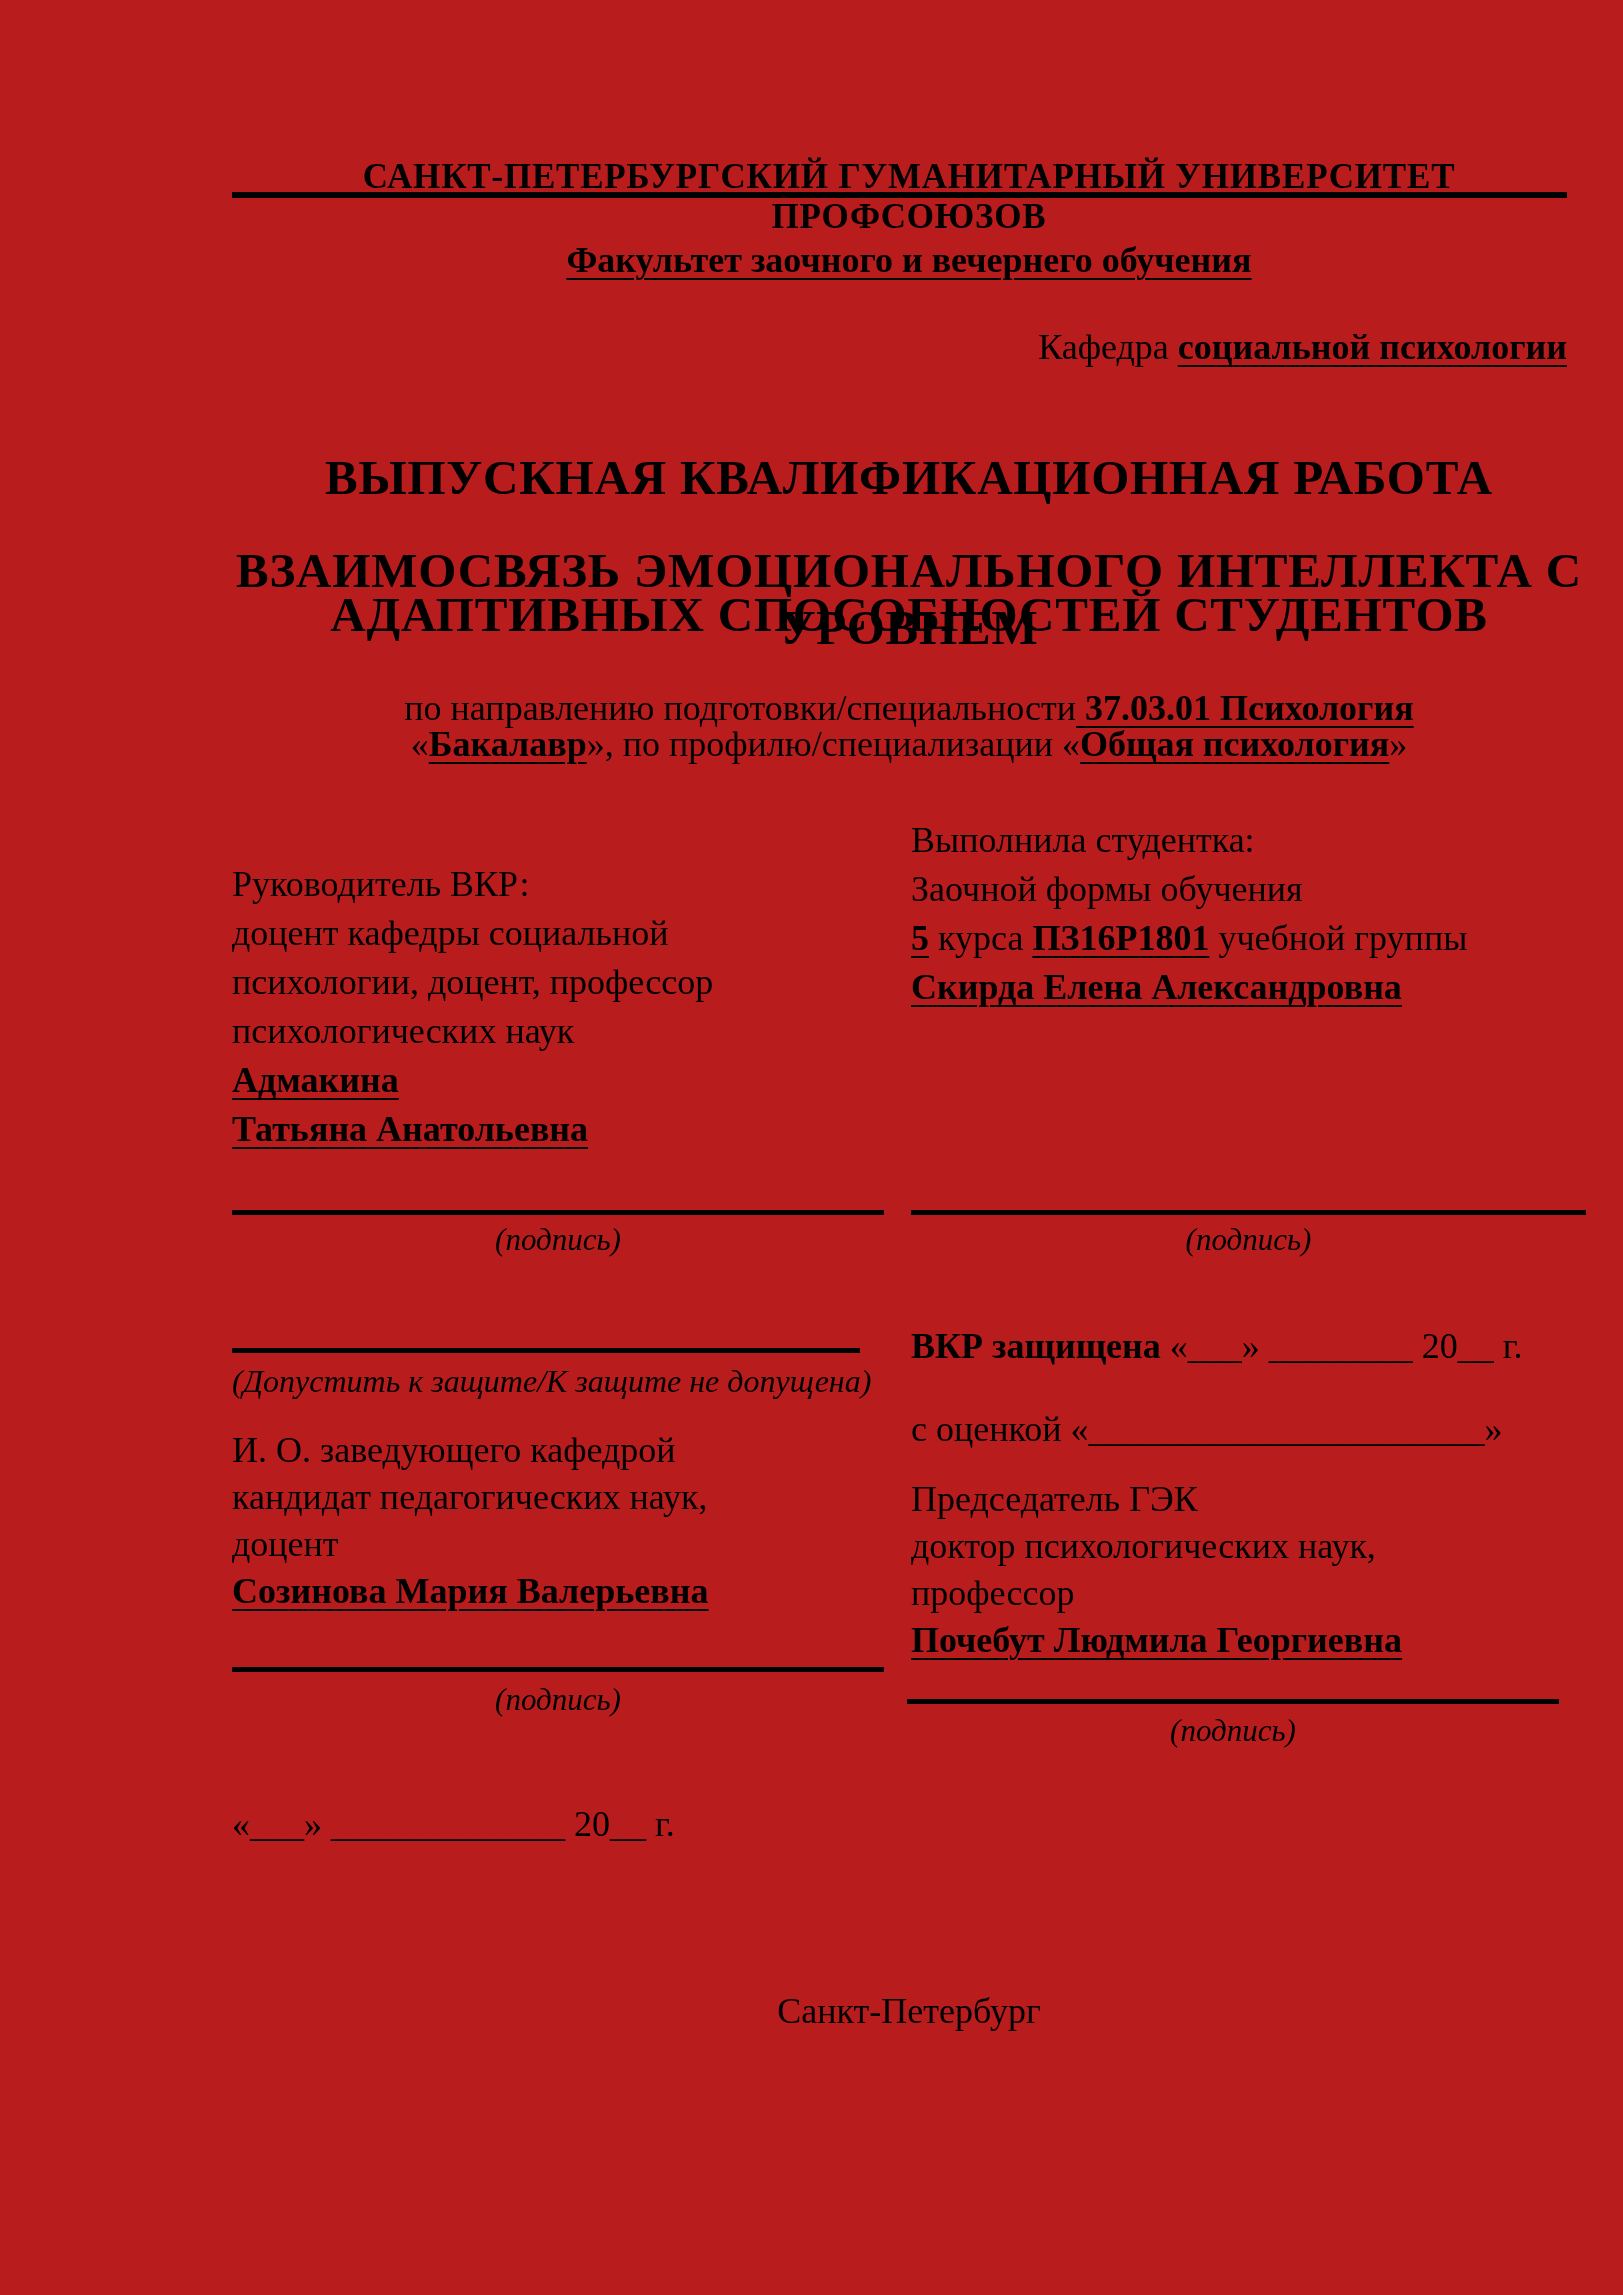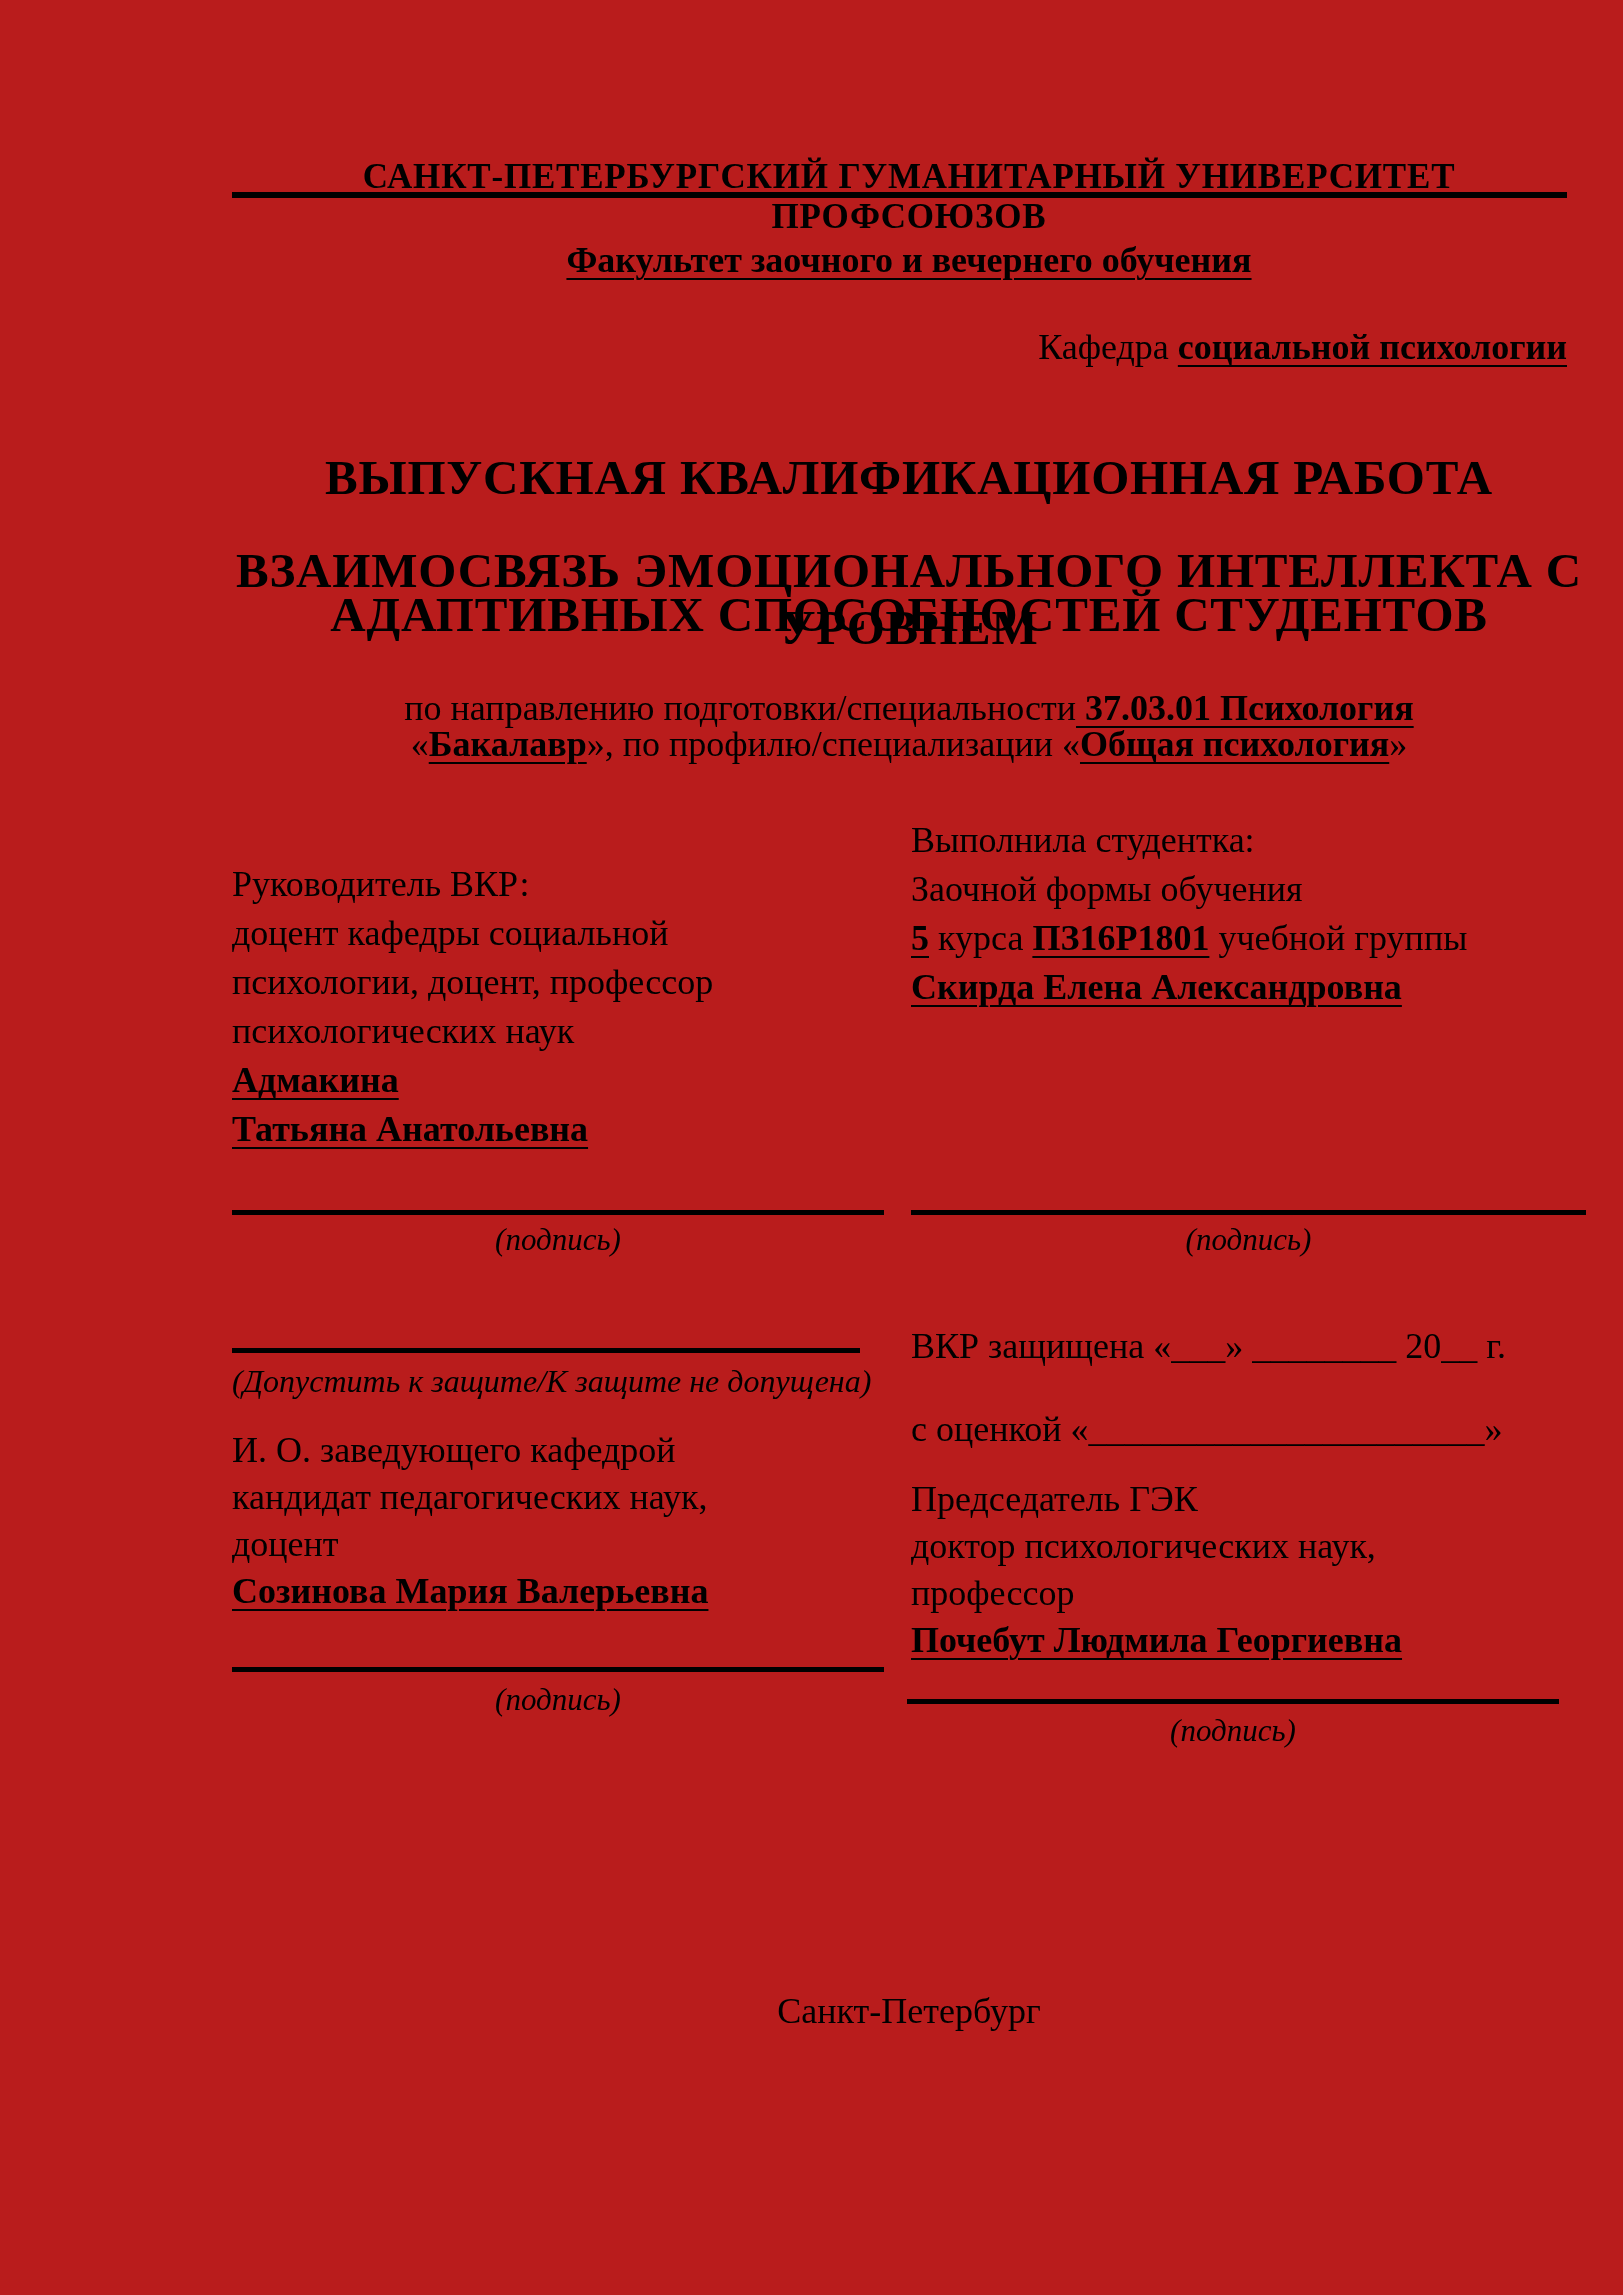--- a/index.html
+++ b/index.html
@@ -6,21 +6,21 @@
   .page{
     position:relative;
     width:1623px;
     height:2295px;
     background:#b91c1c;
     color:#000000;
     font-family:"Liberation Serif","DejaVu Serif",serif;
     overflow:hidden;
   }
   .abs{position:absolute;}
-  .b{font-weight:normal;}
+  .b{font-weight:bold;}
   .u{text-decoration:underline;text-decoration-thickness:2.4px;text-underline-offset:5.5px;font-weight:bold;}
   .center{text-align:center;}
   .right{text-align:right;}
   .body-text{font-size:36px;line-height:49px;}
   .body-text-sm{font-size:36px;line-height:47px;}
   .caps-header{font-size:35px;font-weight:bold;letter-spacing:0.8px;}
   .caps-title{font-size:49px;font-weight:bold;letter-spacing:0.8px;}
   .rule{position:absolute;background:#000000;}
   .sig-caption{font-style:italic;font-size:31px;}
   .admit-caption{font-style:italic;font-size:32px;}
@@ -88,17 +88,18 @@
     <div>профессор</div>
     <div><span class="u">Почебут Людмила Георгиевна</span></div>
   </div>
 
   <div class="rule" style="left:232px;top:1667px;width:652px;height:4.7px;"></div>
   <div class="abs sig-caption center" style="left:232px;top:1682px;width:652px;">(подпись)</div>
 
   <div class="rule" style="left:907px;top:1699px;width:652px;height:4.7px;"></div>
   <div class="abs sig-caption center" style="left:907px;top:1713px;width:652px;">(подпись)</div>
 
+  <div class="abs body-text" style="left:232px;top:1800px;width:659px;">«___» _____________ 20__ г.</div>
 
   <div class="abs body-text center" style="left:232px;top:1991px;width:1354px;line-height:41px;">Санкт-Петербург</div>
 
 </div>
 
 
 </body></html>

